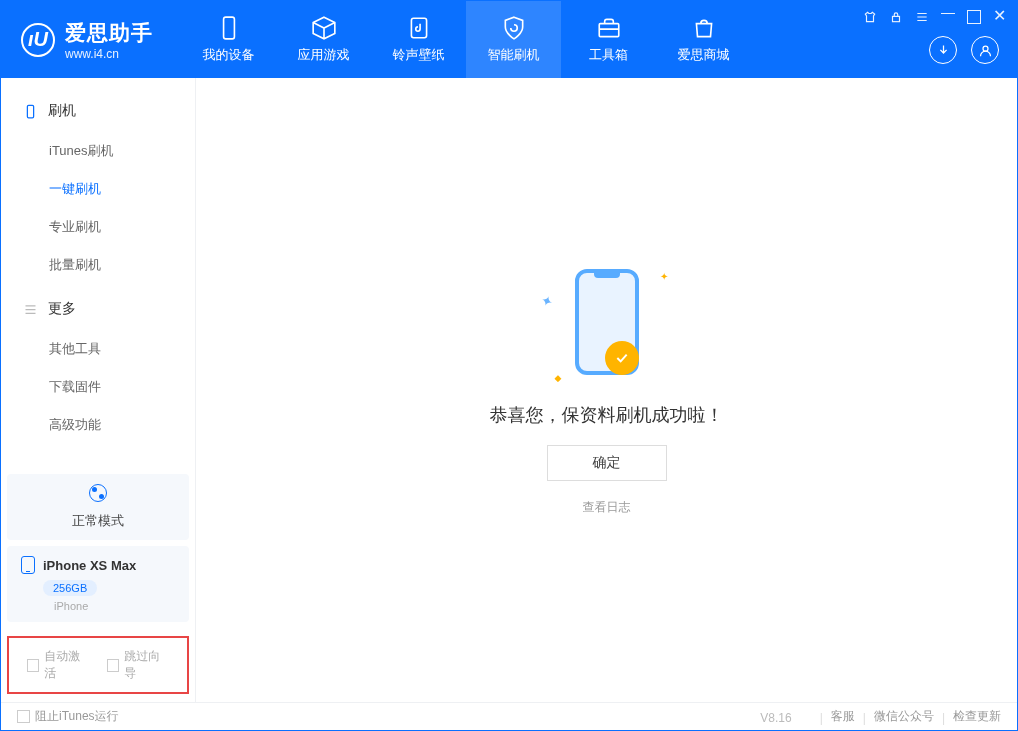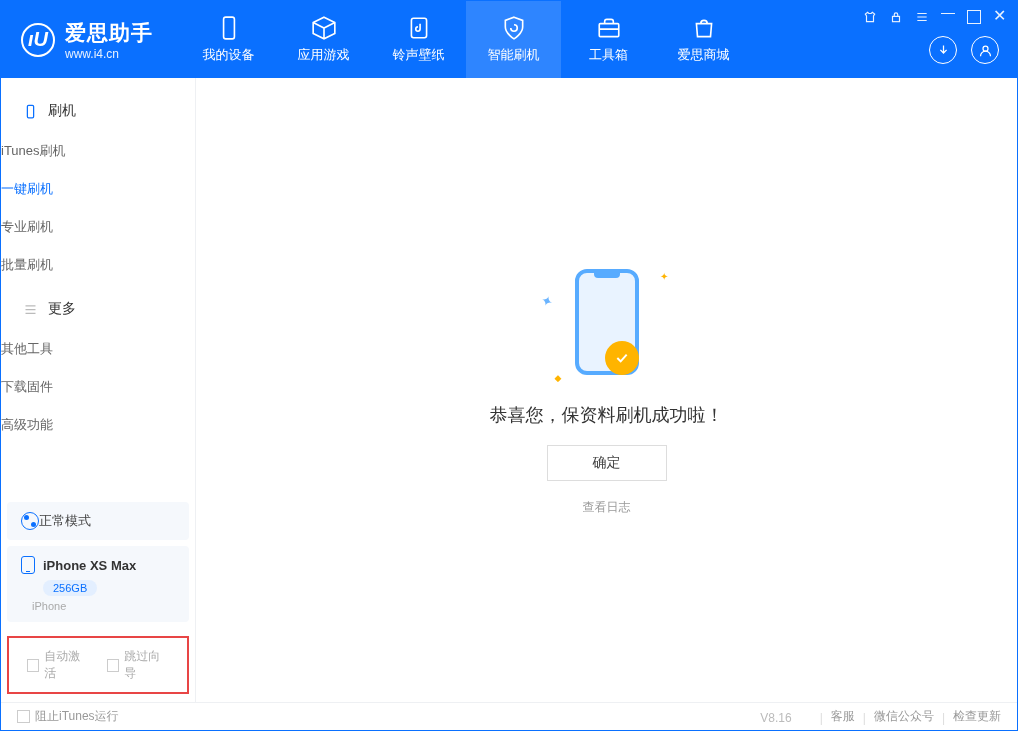--- a/index.html
+++ b/index.html
@@ -24,36 +24,36 @@
 .wc-x { font-size: 16px; line-height: 12px; }
 .header-right { position: absolute; right: 18px; bottom: 14px; display: flex; gap: 14px; }
 .circ-btn { width: 28px; height: 28px; border: 1.5px solid #fff; border-radius: 50%; display: flex; align-items: center; justify-content: center; cursor: pointer; }
 .circ-btn svg { width: 15px; height: 15px; stroke: #fff; fill: none; stroke-width: 2; }
 
 
 .body { display: flex; height: calc(100% - 77px - 28px); }
 .sidebar { width: 195px; background: #fff; border-right: 1px solid #eef0f3; padding-top: 18px; display: flex; flex-direction: column; }
 .side-group-title { display: flex; align-items: center; gap: 10px; padding: 6px 22px; font-size: 14px; color: #333; font-weight: 500; }
 .side-group-title svg, .side-group-title .gicon { width: 15px; height: 15px; }
-.side-items { padding-top: 6px; padding-bottom: 10px; }
+.side-items { padding-left: 48px; padding-top: 6px; padding-bottom: 10px; }
 .side-item { padding: 10px 0; font-size: 13px; color: #666; cursor: pointer; }
 .side-item.selected { color: #0a70ff; }
 .side-spacer { flex: 1; }
 .device-panel { margin: 6px; }
-.mode-box { background: #f5f8fc; padding: 10px 14px; display: flex; align-items: center; font-size: 13px; color: #444; border-radius: 4px; margin-bottom: 6px; }
+.mode-box { background: #f5f8fc; padding: 10px 14px; display: flex; align-items: center; gap: 10px; font-size: 13px; color: #444; border-radius: 4px; margin-bottom: 6px; flex-direction: column; }
 .mode-icon { width: 18px; height: 18px; border-radius: 50%; border: 1.5px solid #0a70ff; position: relative; }
 .mode-icon::before, .mode-icon::after { content: ""; position: absolute; width: 5px; height: 5px; background: #0a70ff; border-radius: 50%; }
 .mode-icon::before { top: 2px; left: 2px; }
 .mode-icon::after { bottom: 2px; right: 2px; }
 .device-box { background: #f5f8fc; padding: 10px 14px; border-radius: 4px; }
 .device-name-row { display: flex; align-items: center; gap: 8px; font-size: 13px; font-weight: bold; color: #333; }
 .device-icon { width: 14px; height: 18px; border: 1.5px solid #0a70ff; border-radius: 3px; position: relative; }
 .device-icon::after { content: ""; position: absolute; bottom: 1px; left: 50%; width: 4px; height: 1.5px; background: #0a70ff; transform: translateX(-50%); }
 .device-storage { display: inline-block; margin-top: 6px; margin-left: 22px; background: #e3efff; color: #0a70ff; font-size: 11px; padding: 2px 10px; border-radius: 10px; }
-.device-type { margin-top: 4px; margin-left: 11px; font-size: 11px; color: #aaa; }
+.device-type { margin-top: 4px; margin-left: 33px; font-size: 11px; color: #aaa; }
 .checkbox-row { border: 2px solid #e84545; margin: 8px 6px; padding: 10px 18px; display: flex; gap: 18px; }
 .chk { display: flex; align-items: center; gap: 5px; font-size: 12px; color: #aaa; cursor: pointer; }
 .chk-box { width: 13px; height: 13px; border: 1px solid #ccc; }
 
 
 .main { flex: 1; display: flex; flex-direction: column; align-items: center; justify-content: center; gap: 18px; }
 .phone-illus { position: relative; width: 120px; height: 120px; }
 .phone-body { width: 64px; height: 106px; border: 4px solid #57abff; border-radius: 12px; background: #e9f3ff; position: absolute; left: 28px; top: 4px; }
 .phone-notch { position: absolute; top: 0; left: 50%; transform: translateX(-50%); width: 26px; height: 5px; background: #57abff; border-radius: 0 0 4px 4px; }
 .badge { position: absolute; right: -4px; bottom: -4px; width: 34px; height: 34px; background: #ffb400; border-radius: 50%; display: flex; align-items: center; justify-content: center; }

